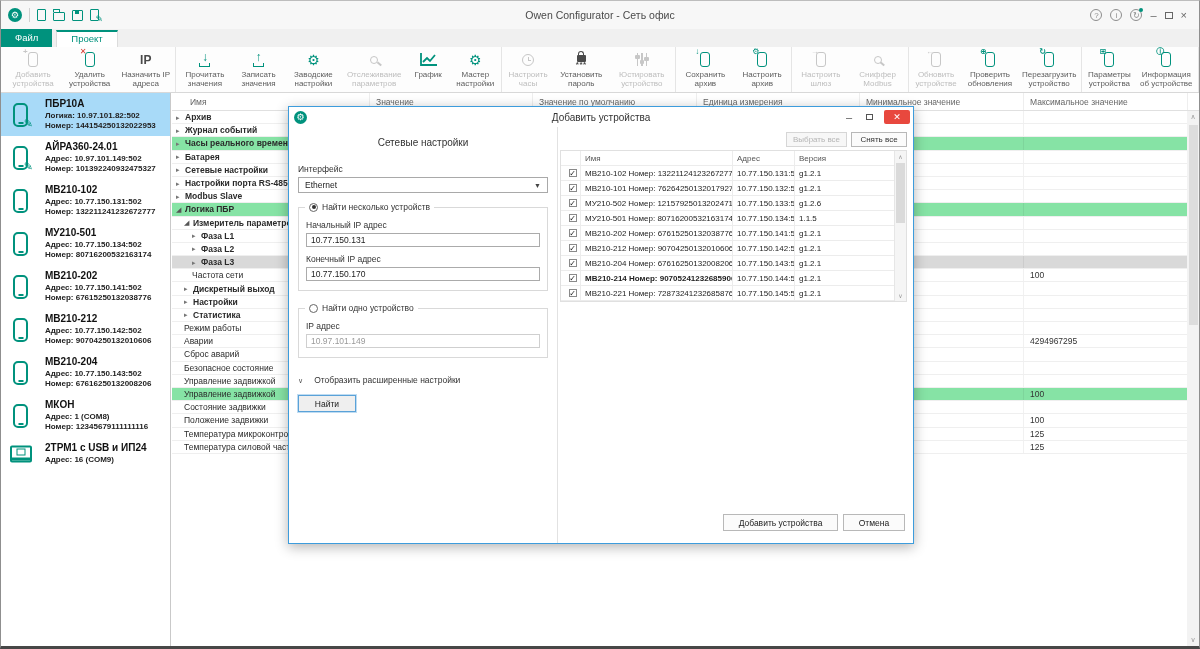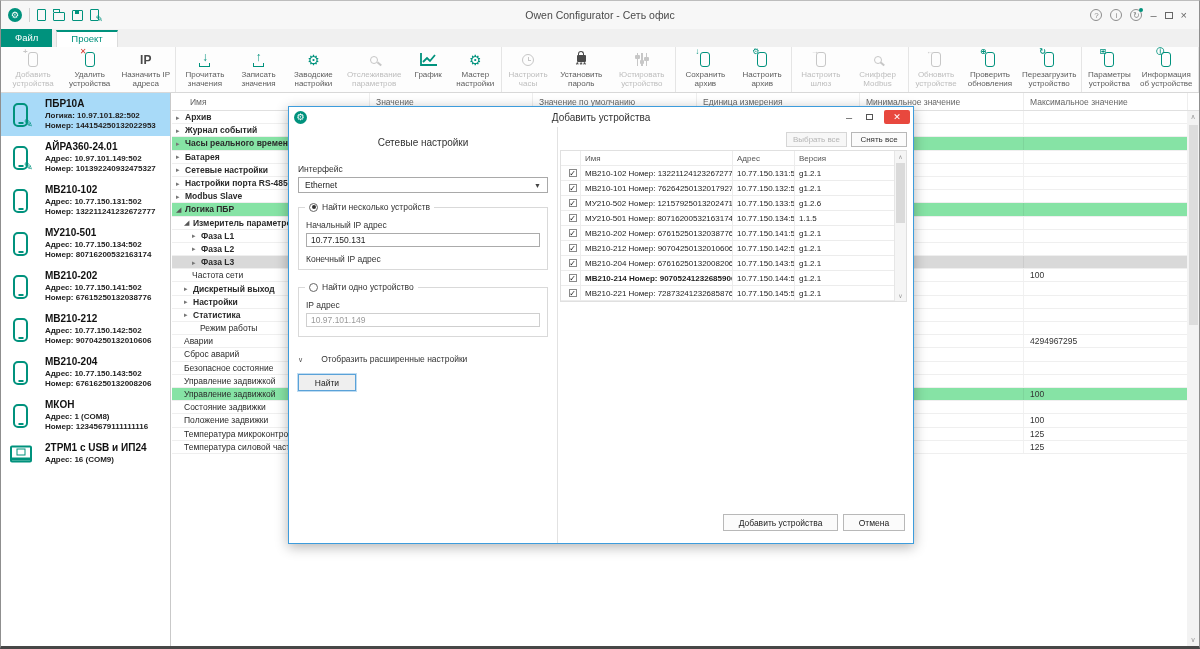--- a/index.html
+++ b/index.html
@@ -113,21 +113,21 @@
          padding:0 6px;font-size:8.5px;color:#222;margin-bottom:14px;cursor:pointer;}
   .combo-arrow{font-size:7px;color:#444;}
   .gb{border:1px solid #d9d9d9;position:relative;padding:12px 7px 2px;margin-bottom:17px;}
   .gb-head{position:absolute;top:-6px;left:6px;background:#fff;padding:0 4px;display:flex;align-items:center;gap:4px;
            font-size:8.5px;color:#333;cursor:pointer;}
   .radio{width:9px;height:9px;border:1px solid #666;border-radius:50%;position:relative;flex-shrink:0;}
   .radio.sel::after{content:'';position:absolute;left:1.5px;top:1.5px;width:4px;height:4px;border-radius:50%;background:#333;}
   .ipt{display:block;width:100%;height:14px;border:1px solid #ababab;font-size:8.5px;padding:0 4px;margin-bottom:7px;
        color:#222;font-family:inherit;background:#fff;}
   .ipt.dis{border-color:#cfcfcf;color:#9a9a9a;}
-  .adv{display:flex;align-items:flex-end;gap:18px;font-size:8.5px;color:#333;margin:2px 0 10px;cursor:pointer;}
+  .adv{display:flex;align-items:flex-end;gap:11px;font-size:8.5px;color:#333;margin:2px 0 10px;cursor:pointer;}
   .chev{font-size:7px;color:#555;}
   .find-btn{width:58px;height:17px;background:#efefef;border:1px solid #5aa2d8;box-shadow:0 0 0 1px #bfdcf2;
             font-size:8.5px;color:#222;display:flex;align-items:center;justify-content:center;cursor:pointer;}
   .dlg-btn{position:absolute;height:15px;background:#fbfbfb;border:1px solid #b8b8b8;font-size:8px;color:#333;
            display:flex;align-items:center;justify-content:center;cursor:pointer;}
   .dlg-btn.dis{color:#b5b5b5;border-color:#d6d6d6;background:#f7f7f7;cursor:default;}
   .dlg-table{position:absolute;left:271px;top:43px;width:347px;border:1px solid #e0e0e0;}
   .dt-row{display:flex;height:15px;border-bottom:1px solid #ececec;align-items:center;background:#fff;}
   .dt-row.head .dt-cell{color:#555;}
   .dt-cell{font-size:8px;color:#222;padding-left:4px;border-right:1px solid #ececec;height:100%;
@@ -591,21 +591,21 @@
               <span class="tree-arrow collapsed">▸</span>
               <span class="tree-label b">Статистика</span>
             </div>
             <div class="g-cell" style="width: 163px;"></div>
             <div class="g-cell" style="width: 164px;"></div>
             <div class="g-cell" style="width: 163px;"></div>
             <div class="g-cell" style="width: 164px;"></div>
             <div class="g-cell" style="width: 164px;"></div>
           </div>
           <div class="g-row">
-            <div class="g-cell" style="width: 198px; padding-left: 28px;">
+            <div class="g-cell" style="width: 198px; padding-left: 12px;">
               <span class="tree-label">Режим работы</span>
             </div>
             <div class="g-cell" style="width: 163px;"></div>
             <div class="g-cell" style="width: 164px;"></div>
             <div class="g-cell" style="width: 163px;"></div>
             <div class="g-cell" style="width: 164px;"></div>
             <div class="g-cell" style="width: 164px;"></div>
           </div>
           <div class="g-row">
             <div class="g-cell" style="width: 198px; padding-left: 12px;">
@@ -726,20 +726,21 @@
       </div>
 
       <div class="gb">
         <div class="gb-head">
           <span class="radio sel"></span>
           <span>Найти несколько устройств</span>
         </div>
         <div class="fld-lbl">Начальный IP адрес</div>
         <input class="ipt" value="10.77.150.131" style="">
         <div class="fld-lbl">Конечный IP адрес</div>
+        <input class="ipt" value="10.77.150.170" style="">
       </div>
 
       <div class="gb">
         <div class="gb-head">
           <span class="radio"></span>
           <span>Найти одно устройство</span>
         </div>
         <div class="fld-lbl">IP адрес</div>
         <input class="ipt dis" value="10.97.101.149" style="">
       </div>

